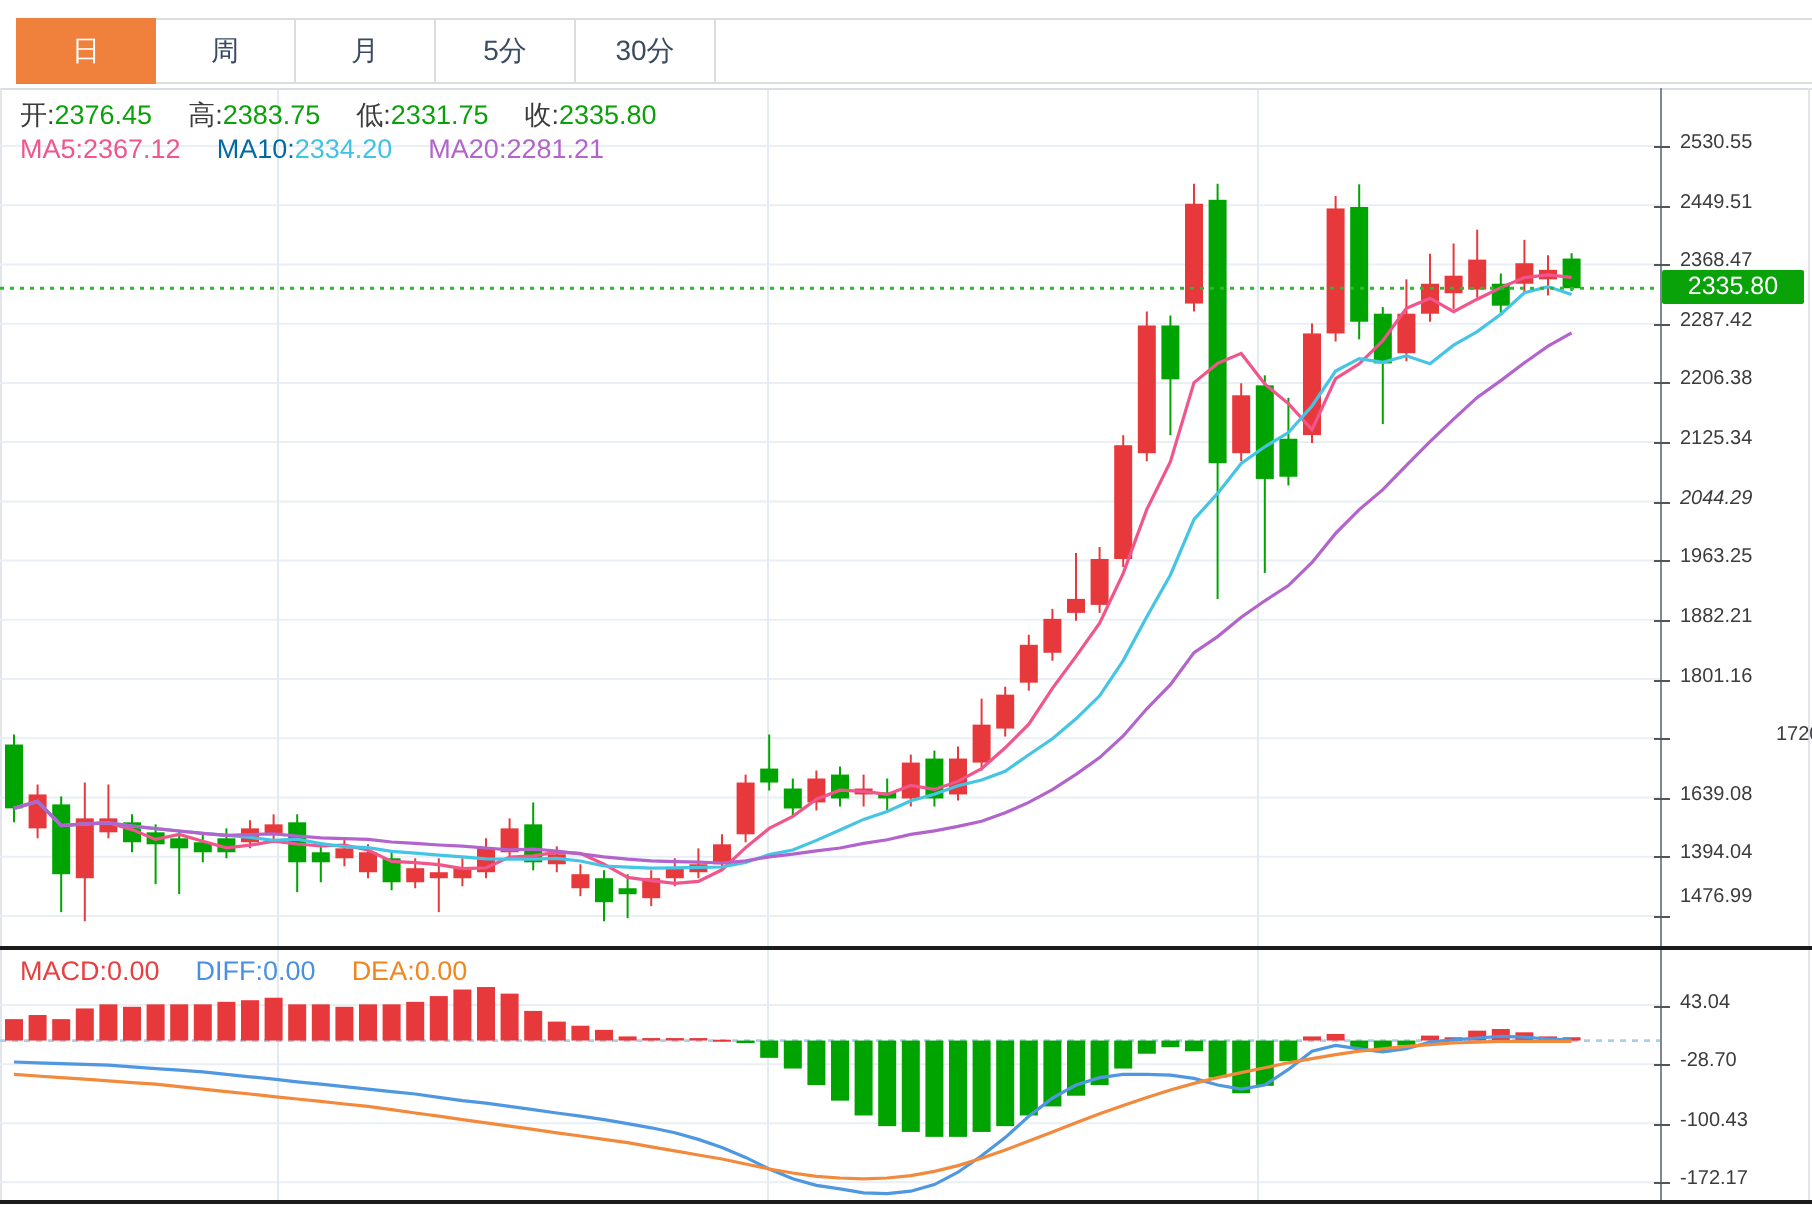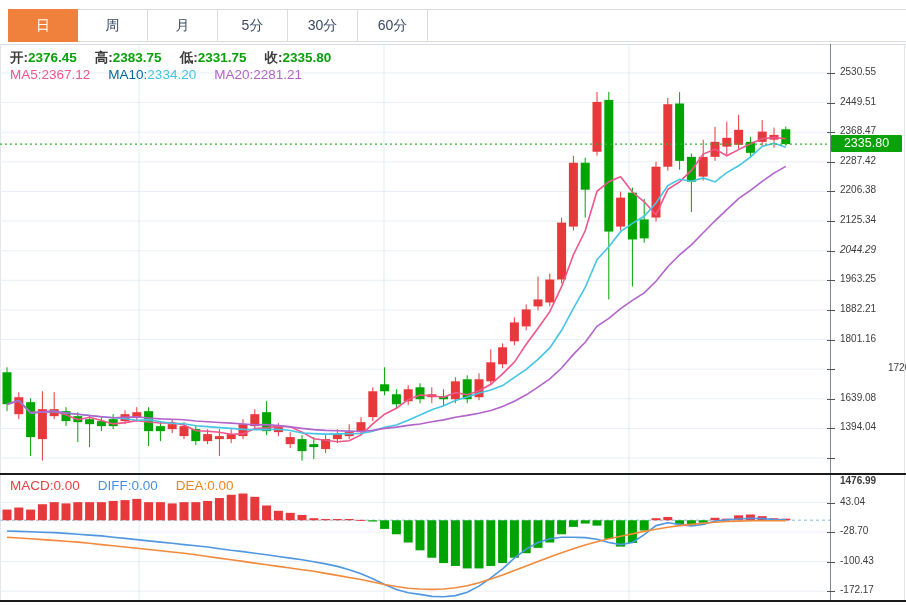--- a/index.html
+++ b/index.html
@@ -33,21 +33,20 @@
 <body>
 
 <div class="stage">
 
   <div class="tabbar" id="tabbar">
       <div class="tab first active">日</div>
       <div class="tab">周</div>
       <div class="tab">月</div>
       <div class="tab">5分</div>
       <div class="tab">30分</div>
-      <div class="tab">60分</div>
       <div class="tab-filler"></div>
     </div>
 
   <div class="hline" style="top:44px;width:906px;"></div>
   <div class="edge" style="left:0;top:44px;height:557px;"></div>
   <div class="edge" style="left:904px;top:44px;height:557px;"></div>
   <div class="vline" style="left:830px;top:44px;height:557px;"></div>
   <div class="sep" style="top:473px;width:906px;height:2px;"></div>
   <div class="sep" style="top:600px;width:906px;height:2px;"></div>
 
@@ -281,21 +280,21 @@
       <rect x="722.3000000000001" y="43.628580836351674" width="9" height="1.6463615409943912" fill="#e7393b"></rect>
       <rect x="734.1" y="40.33585775436285" width="9" height="4.939084622983216" fill="#e7393b"></rect>
       <rect x="745.9000000000001" y="39.512676983865646" width="9" height="5.762265393480419" fill="#e7393b"></rect>
       <rect x="757.7" y="41.159038524860065" width="9" height="4.115903852485999" fill="#e7393b"></rect>
       <rect x="769.5" y="43.21699045110307" width="9" height="2.0579519262429926" fill="#e7393b"></rect>
       <rect x="781.3000000000001" y="43.628580836351674" width="9" height="1.6463615409943912" fill="#e7393b"></rect>
       <polyline points="7.0,56.0 18.8,56.4 30.6,56.8 42.4,57.2 54.2,57.6 66.0,58.4 77.8,59.3 89.6,60.1 101.4,60.9 113.2,62.2 125.0,63.4 136.8,64.6 148.6,65.9 160.4,67.1 172.2,68.3 184.0,69.6 195.8,70.8 207.6,72.0 219.4,73.7 231.2,75.3 243.0,76.6 254.8,78.2 266.6,79.8 278.4,81.5 290.2,83.1 302.0,84.8 313.8,86.8 325.6,88.9 337.4,91.4 349.2,94.7 361.0,98.8 372.8,103.7 384.6,109.5 396.4,114.4 408.2,117.7 420.0,119.4 431.8,121.4 443.6,121.8 455.4,120.6 467.2,117.3 479.0,111.1 490.8,102.9 502.6,93.8 514.4,83.1 526.2,74.1 538.0,67.5 549.8,63.8 561.6,62.2 573.4,62.2 585.2,62.6 597.0,64.2 608.8,67.5 620.6,69.6 632.4,67.5 644.2,59.7 656.0,50.6 667.8,47.7 679.6,49.4 691.4,51.0 703.2,49.4 715.0,46.1 726.8,44.9 738.6,44.0 750.4,43.2 762.2,43.6 774.0,44.5 785.8,44.9" fill="none" stroke="#4f97e0" stroke-width="1.6"></polyline>
       <polyline points="7.0,62.2 18.8,63.0 30.6,63.8 42.4,64.6 54.2,65.4 66.0,66.3 77.8,67.1 89.6,68.3 101.4,69.6 113.2,70.8 125.0,72.0 136.8,73.3 148.6,74.5 160.4,75.7 172.2,77.0 184.0,78.2 195.8,79.8 207.6,81.5 219.4,83.1 231.2,84.8 243.0,86.4 254.8,88.1 266.6,89.7 278.4,91.4 290.2,93.0 302.0,94.7 313.8,96.3 325.6,98.4 337.4,100.4 349.2,102.5 361.0,104.5 372.8,107.0 384.6,109.5 396.4,111.5 408.2,113.2 420.0,114.0 431.8,114.4 443.6,114.0 455.4,112.8 467.2,110.7 479.0,107.8 490.8,104.1 502.6,100.0 514.4,95.5 526.2,91.0 538.0,86.4 549.8,81.9 561.6,77.8 573.4,73.7 585.2,70.0 597.0,66.7 608.8,63.8 620.6,61.3 632.4,58.9 644.2,56.4 656.0,54.3 667.8,52.3 679.6,50.6 691.4,49.4 703.2,48.2 715.0,47.3 726.8,46.5 738.6,46.1 750.4,45.7 762.2,45.7 774.0,45.7 785.8,45.7" fill="none" stroke="#f28a3d" stroke-width="1.6"></polyline>
     </svg>
 
-  <div class="legend" id="ohlc-row" style="left:10px;top:49px;font-weight:bold;">
+  <div class="legend" id="ohlc-row" style="left:10px;top:49px;">
       <span class="item"><span class="lab">开:</span><span style="color: rgb(10, 160, 10);">2376.45</span></span>
       <span class="item"><span class="lab">高:</span><span style="color: rgb(10, 160, 10);">2383.75</span></span>
       <span class="item"><span class="lab">低:</span><span style="color: rgb(10, 160, 10);">2331.75</span></span>
       <span class="item"><span class="lab">收:</span><span style="color: rgb(10, 160, 10);">2335.80</span></span>
     </div>
   <div class="legend" id="ma-row" style="left:10px;top:67px;">
       <span class="item"><span style="color: rgb(240, 85, 140);">MA5:</span><span style="color: rgb(240, 85, 140);">2367.12</span></span>
       <span class="item"><span style="color: #0369a1;">MA10:</span><span style="color: rgb(63, 195, 228);">2334.20</span></span>
       <span class="item"><span style="color: rgb(178, 100, 204);">MA20:</span><span style="color: rgb(178, 100, 204);">2281.21</span></span>
     </div>
@@ -325,21 +324,21 @@
       <div class="axlabel" style="top: 302.933px;">1882.21</div>
       <div class="tick" style="top: 309.933px;"></div>
       <div class="axlabel" style="top: 332.559px;">1801.16</div>
       <div class="tick" style="top: 339.559px;"></div>
       <div class="axlabel" style="top: 362.182px; margin-left: 48px;">1720.12</div>
       <div class="tick" style="top: 369.182px;"></div>
       <div class="axlabel" style="top: 391.805px;">1639.08</div>
       <div class="tick" style="top: 398.805px;"></div>
       <div class="axlabel" style="top: 421.431px;">1394.04</div>
       <div class="tick" style="top: 428.431px;"></div>
-      <div class="axlabel" style="top: 475px; font-weight: bold;">1476.99</div>
+      <div class="axlabel" style="top: 443px;">1476.99</div>
       <div class="tick" style="top: 458.053px;"></div>
     </div>
   <div id="macd-axis">
       <div class="axlabel" style="top: 495.56px;">43.04</div>
       <div class="tick" style="top: 502.56px;"></div>
       <div class="axlabel" style="top: 525.088px;">-28.70</div>
       <div class="tick" style="top: 532.088px;"></div>
       <div class="axlabel" style="top: 554.611px;">-100.43</div>
       <div class="tick" style="top: 561.611px;"></div>
       <div class="axlabel" style="top: 584.138px;">-172.17</div>

